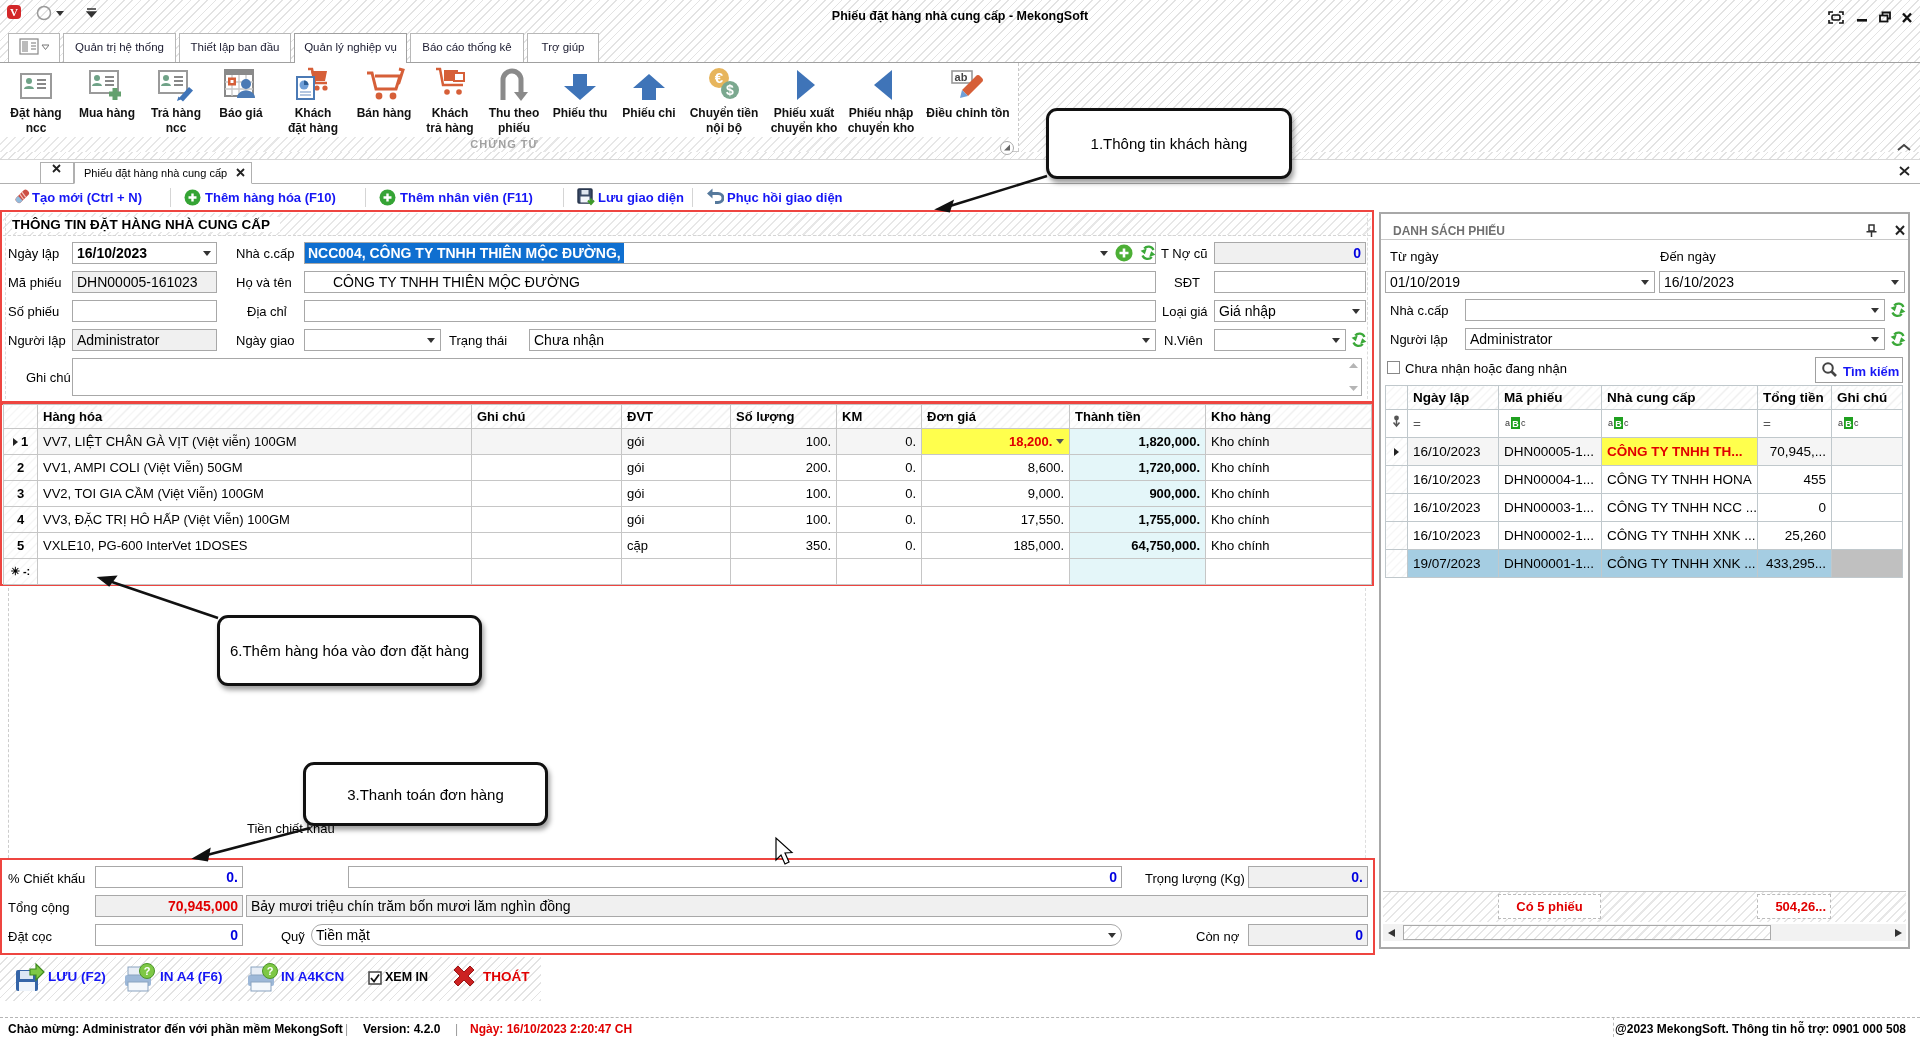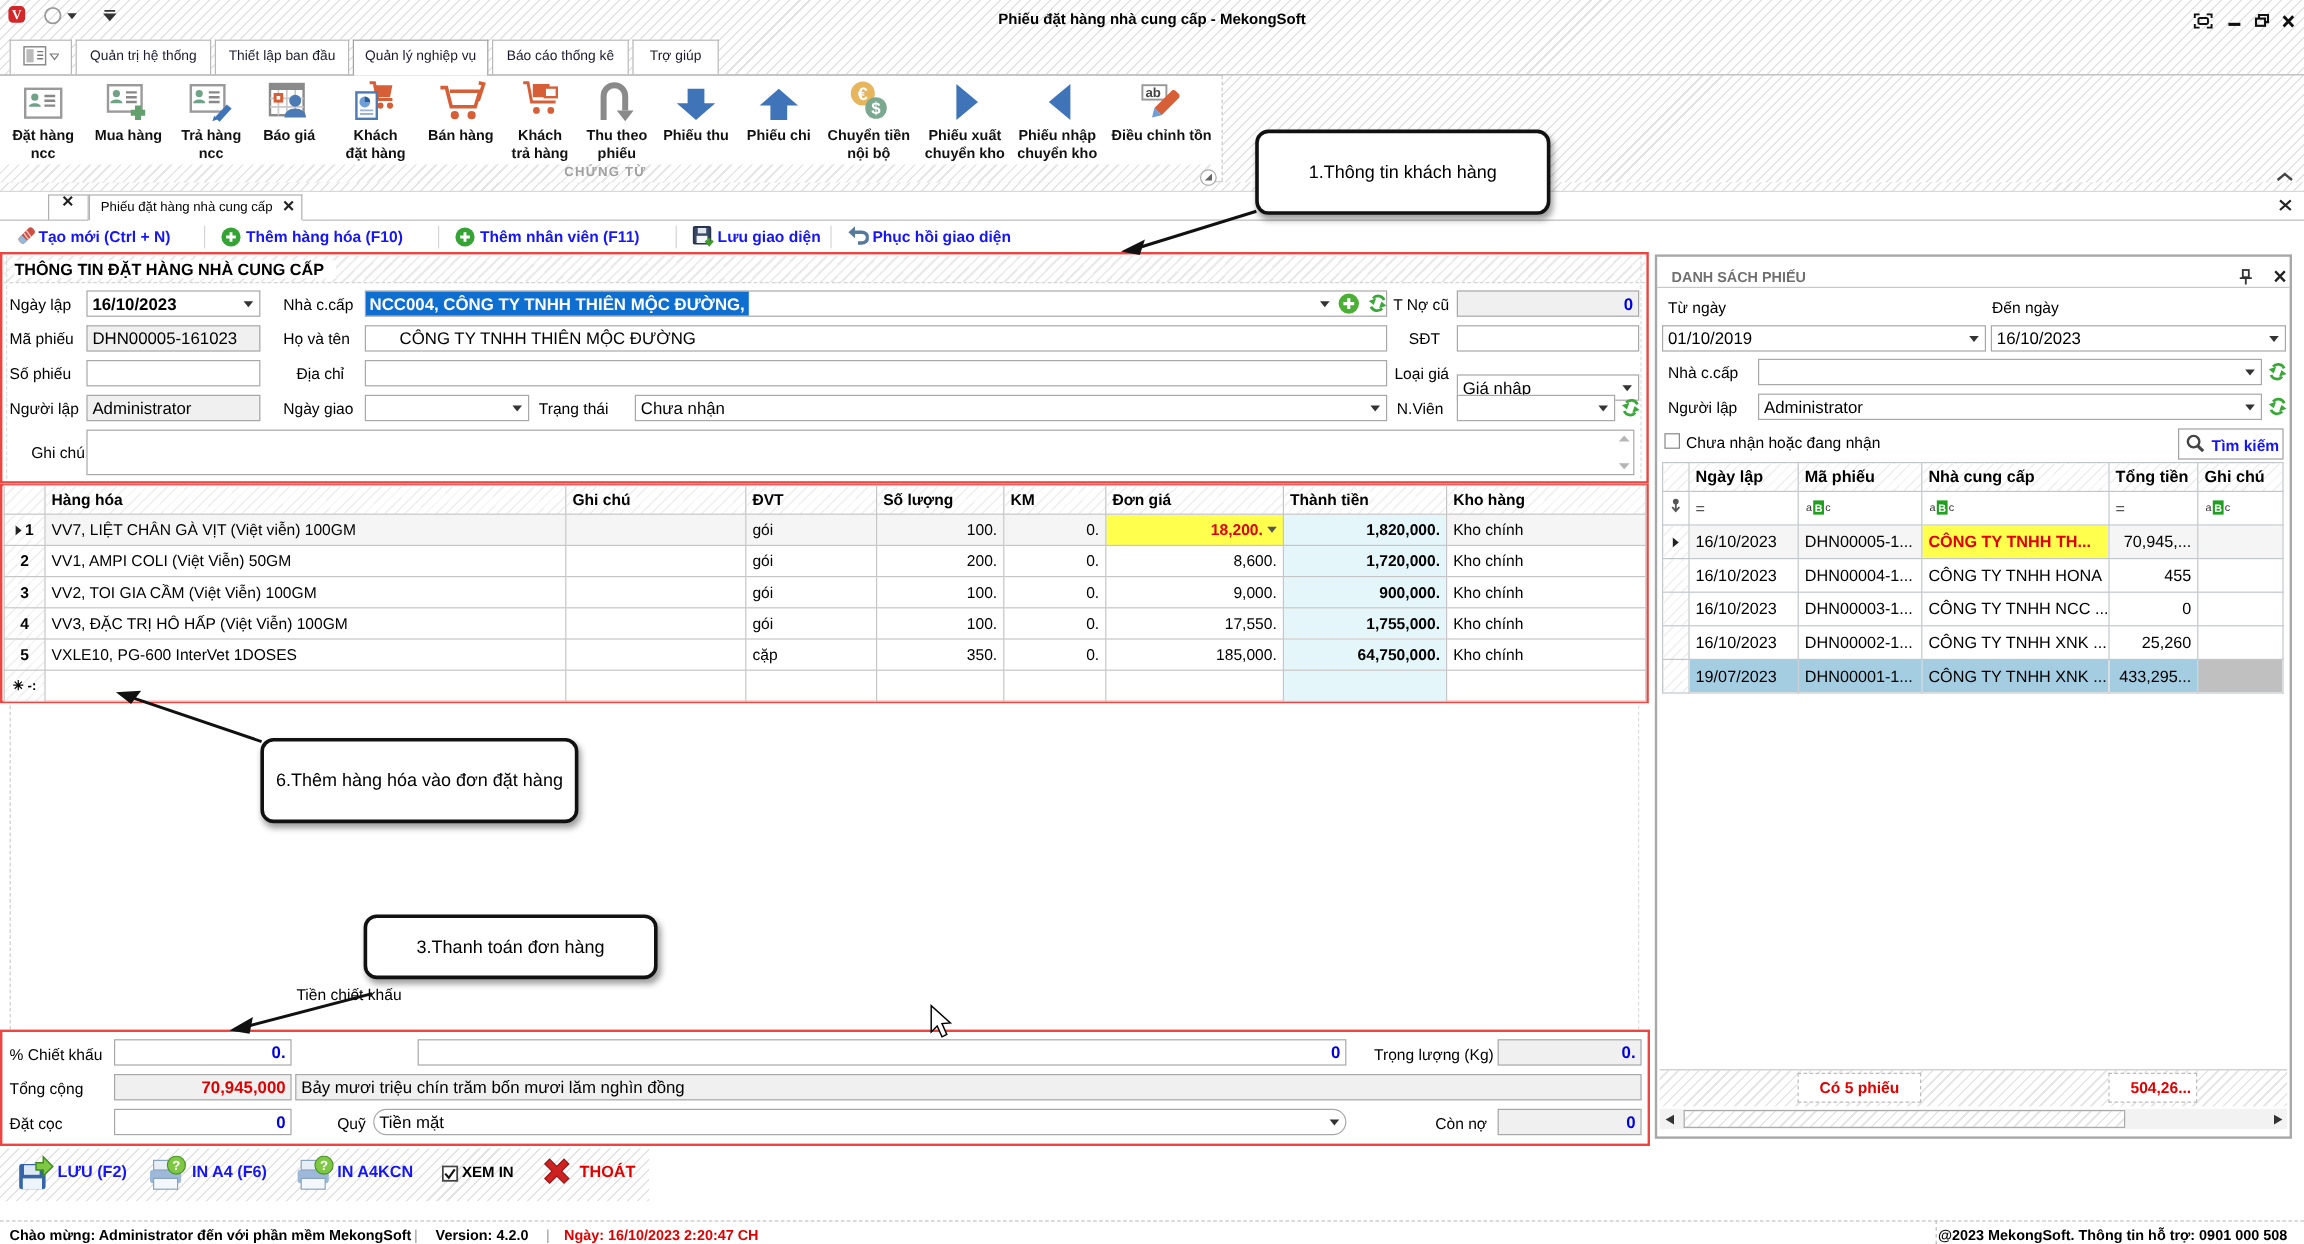--- a/index.html
+++ b/index.html
@@ -397,21 +397,21 @@
       <span class="dd"></span>
     </div>
 <div class="flabel" style="left:449px;top:333px;">Trạng thái</div>
 <div class="finput" style="left:529px;top:329px;width:627px;">Chưa nhận<span class="dd"></span></div>
 
 <div class="flabel" style="left:1161px;top:246px;">T Nợ cũ</div>
 <div class="finput gray num" style="left:1214px;top:242px;width:152px;color:#0000e0;font-weight:bold;">0</div>
 <div class="flabel" style="left:1174px;top:275px;">SĐT</div>
 <div class="finput" style="left:1214px;top:271px;width:152px;"></div>
 <div class="flabel" style="left:1162px;top:304px;">Loại giá</div>
-<div class="finput" style="left:1214px;top:312px;width:152px;">Giá nhập<span class="dd"></span></div>
+<div class="finput" style="left:1214px;top:300px;width:152px;">Giá nhập<span class="dd"></span></div>
 <div class="flabel" style="left:1164px;top:333px;">N.Viên</div>
 <div class="finput" style="left:1214px;top:329px;width:132px;">
       <span class="dd"></span>
     </div>
 <svg class="abs" style="left:1350px;top:331px" width="18" height="18">
   <path d="M 14.5 6 A 5.5 5.5 0 0 0 5.2 4.6" fill="none" stroke="#3aa838" stroke-width="2.3"></path>
       <path d="M 1.6 6.8 l 6.2 -2.2 l -2 5.6 z" fill="#3aa838"></path>
       <path d="M 3.5 11.5 A 5.5 5.5 0 0 0 12.8 12.9" fill="none" stroke="#3aa838" stroke-width="2.3"></path>
       <path d="M 16.4 10.7 l -6.2 2.2 l 2 -5.6 z" fill="#3aa838"></path>
 </svg>
@@ -720,21 +720,21 @@
       <path d="M 8 1 l -7 4 l 7 4 z" fill="#333"></path>
     </svg>
 <svg class="abs" style="left:1893px;top:928px" width="10" height="10">
       <path d="M 2 1 l 7 4 l -7 4 z" fill="#333"></path>
     </svg>
 <div class="abs hatch-lt" style="left:1403px;top:925px;width:368px;height:15px;border:1px solid #aaa;"></div>
 </div>
 
 <div class="callout" style="left:1046px;top:108px;width:246px;height:71px;">1.Thông tin khách hàng</div>
 <div class="callout" style="left:217px;top:615px;width:265px;height:71px;">6.Thêm hàng hóa vào đơn đặt hàng</div>
-<div class="callout" style="left:303px;top:762px;width:245px;height:54px;">3.Thanh toán đơn hàng</div>
+<div class="callout" style="left:303px;top:762px;width:245px;height:64px;">3.Thanh toán đơn hàng</div>
 
 <svg class="abs" style="left:0;top:0;pointer-events:none;z-index:40" width="1920" height="1037">
   <g stroke="#111" stroke-width="2.5" fill="#111">
     <path d="M 1047 176 L 950 206" fill="none"></path>
     <path d="M 938 209 l 14 -7 l -3 9 z"></path>
     <path d="M 218 618 L 112 582" fill="none"></path>
     <path d="M 100 578 l 15 -1 l -6 8 z"></path>
     <path d="M 310 828 L 207 855" fill="none"></path>
     <path d="M 195 858 l 14 -8 l -2 10 z"></path>
   </g>

